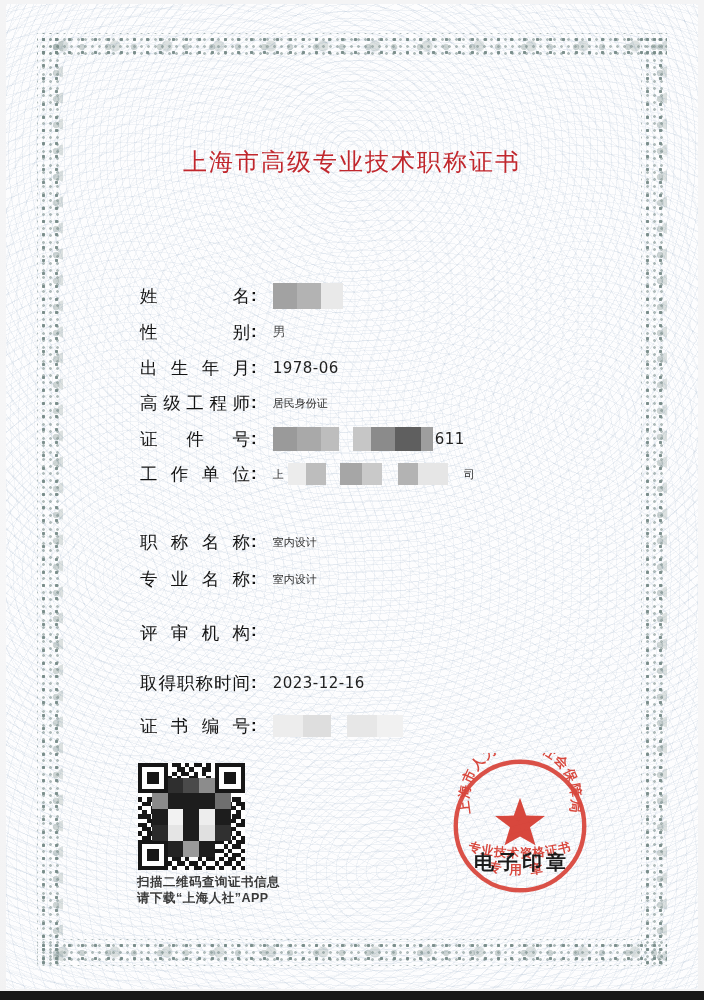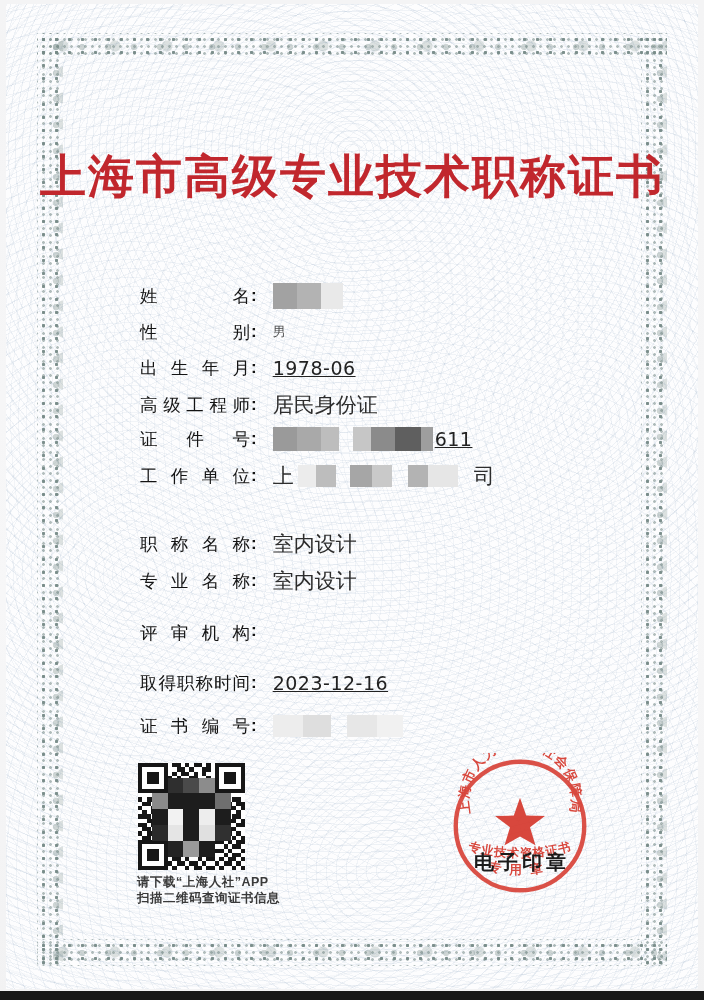--- a/index.html
+++ b/index.html
@@ -22,29 +22,29 @@
       radial-gradient(circle, rgba(118,138,135,.35) 2.8px, transparent 3.6px),
       radial-gradient(circle, rgba(118,138,135,.25) 5px, transparent 6px);
     background-size:13px 13px, 7px 7px, 26px 26px, 52px 26px;
     background-position:0 0, 3px 3px, 6px 1px, 0 0;}
   .frame-top{left:37px;top:33px;width:630px;height:26px;}
   .frame-bottom{left:37px;top:939px;width:630px;height:27px;}
   .frame-left{left:37px;top:33px;width:26px;height:933px;}
   .frame-right{left:641px;top:33px;width:26px;height:933px;}
 
   .cert-title{position:absolute;left:0;top:146px;width:100%;text-align:center;
-    font-size:46px;font-weight:700;color:#c1272d;letter-spacing:2px;white-space:nowrap;}
+    font-size:24px;font-weight:400;color:#c1272d;letter-spacing:2px;white-space:nowrap;}
 
   .row{position:absolute;left:140px;display:flex;align-items:center;white-space:nowrap;}
   .lbl{display:inline-block;width:110px;font-size:17.5px;font-weight:400;color:#141414;
     text-align:justify;text-align-last:justify;letter-spacing:0;}
   .colon{font-size:17px;font-weight:700;color:#141414;margin-left:1px;}
   .val{margin-left:16px;}
-  .val-cn{font-family:"DejaVu Serif","Liberation Serif",serif;font-size:21px;color:#2d2d2d;}
-  .val-num{font-family:"DejaVu Sans","Liberation Sans",sans-serif;font-size:19px;color:#222;letter-spacing:.5px;text-decoration:underline;}
+  .val-cn{font-family:"DejaVu Serif","Liberation Serif",serif;font-size:11px;color:#2d2d2d;}
+  .val-num{font-family:"DejaVu Sans","Liberation Sans",sans-serif;font-size:15px;color:#222;letter-spacing:.5px;}
   .val-small{font-size:13px;color:#4c4c4c;}
   .val-wrap{white-space:normal;width:332px;line-height:1.55;}
   .row-review{align-items:flex-start;}
   .blocks span{margin-right:0;}
 
   .qr-wrap{position:absolute;left:138px;top:763px;width:107px;height:107px;}
   .qr-wrap svg{display:block;}
   .qr-caption{position:absolute;left:137px;top:874px;width:240px;font-size:12.5px;font-weight:700;
     color:#3a3a3a;line-height:1.3;letter-spacing:.5px;}
 
@@ -502,22 +502,22 @@
           <rect x="10.600000000000001" y="14.500000000000002" width="3.7" height="3.7" fill="#1d1d1d"></rect>
           <rect x="14.3" y="14.500000000000002" width="3.7" height="3.7" fill="#e0e0e0"></rect>
           <rect x="18" y="14.500000000000002" width="3.7" height="3.7" fill="#303030"></rect>
           <rect x="6.9" y="18.2" width="3.7" height="3.7" fill="#232323"></rect>
           <rect x="10.600000000000001" y="18.2" width="3.7" height="3.7" fill="#9a9a9a"></rect>
           <rect x="14.3" y="18.2" width="3.7" height="3.7" fill="#1d1d1d"></rect>
         </g>
     </svg>
   </div>
   <div class="qr-caption">
+    <div>扫描二维码查询证书信息</div>
     <div>请下载“上海人社”APP</div>
-    <div>扫描二维码查询证书信息</div>
   </div>
 
   <svg class="seal" viewBox="0 0 150 150">
     <defs>
       <path id="arcTop" d="M 23.8 61.3 A 53 53 0 1 1 126.2 61.3" fill="none"></path>
       <path id="arcMid" d="M 22 100 Q 75 114 128 100" fill="none"></path>
       <path id="arcBot" d="M 42 120 Q 75 129 108 120" fill="none"></path>
     </defs>
     <circle cx="75" cy="75" r="66" fill="none" stroke="#d63a2f" stroke-width="4.5" opacity="0.95"></circle>
     <polygon fill="#d63a2f" points="75,46 81.35,64.26 100.68,64.66 85.27,76.34 90.87,94.84 75,85.8 59.13,94.84 64.73,76.34 49.32,64.66 68.65,64.26"></polygon>

